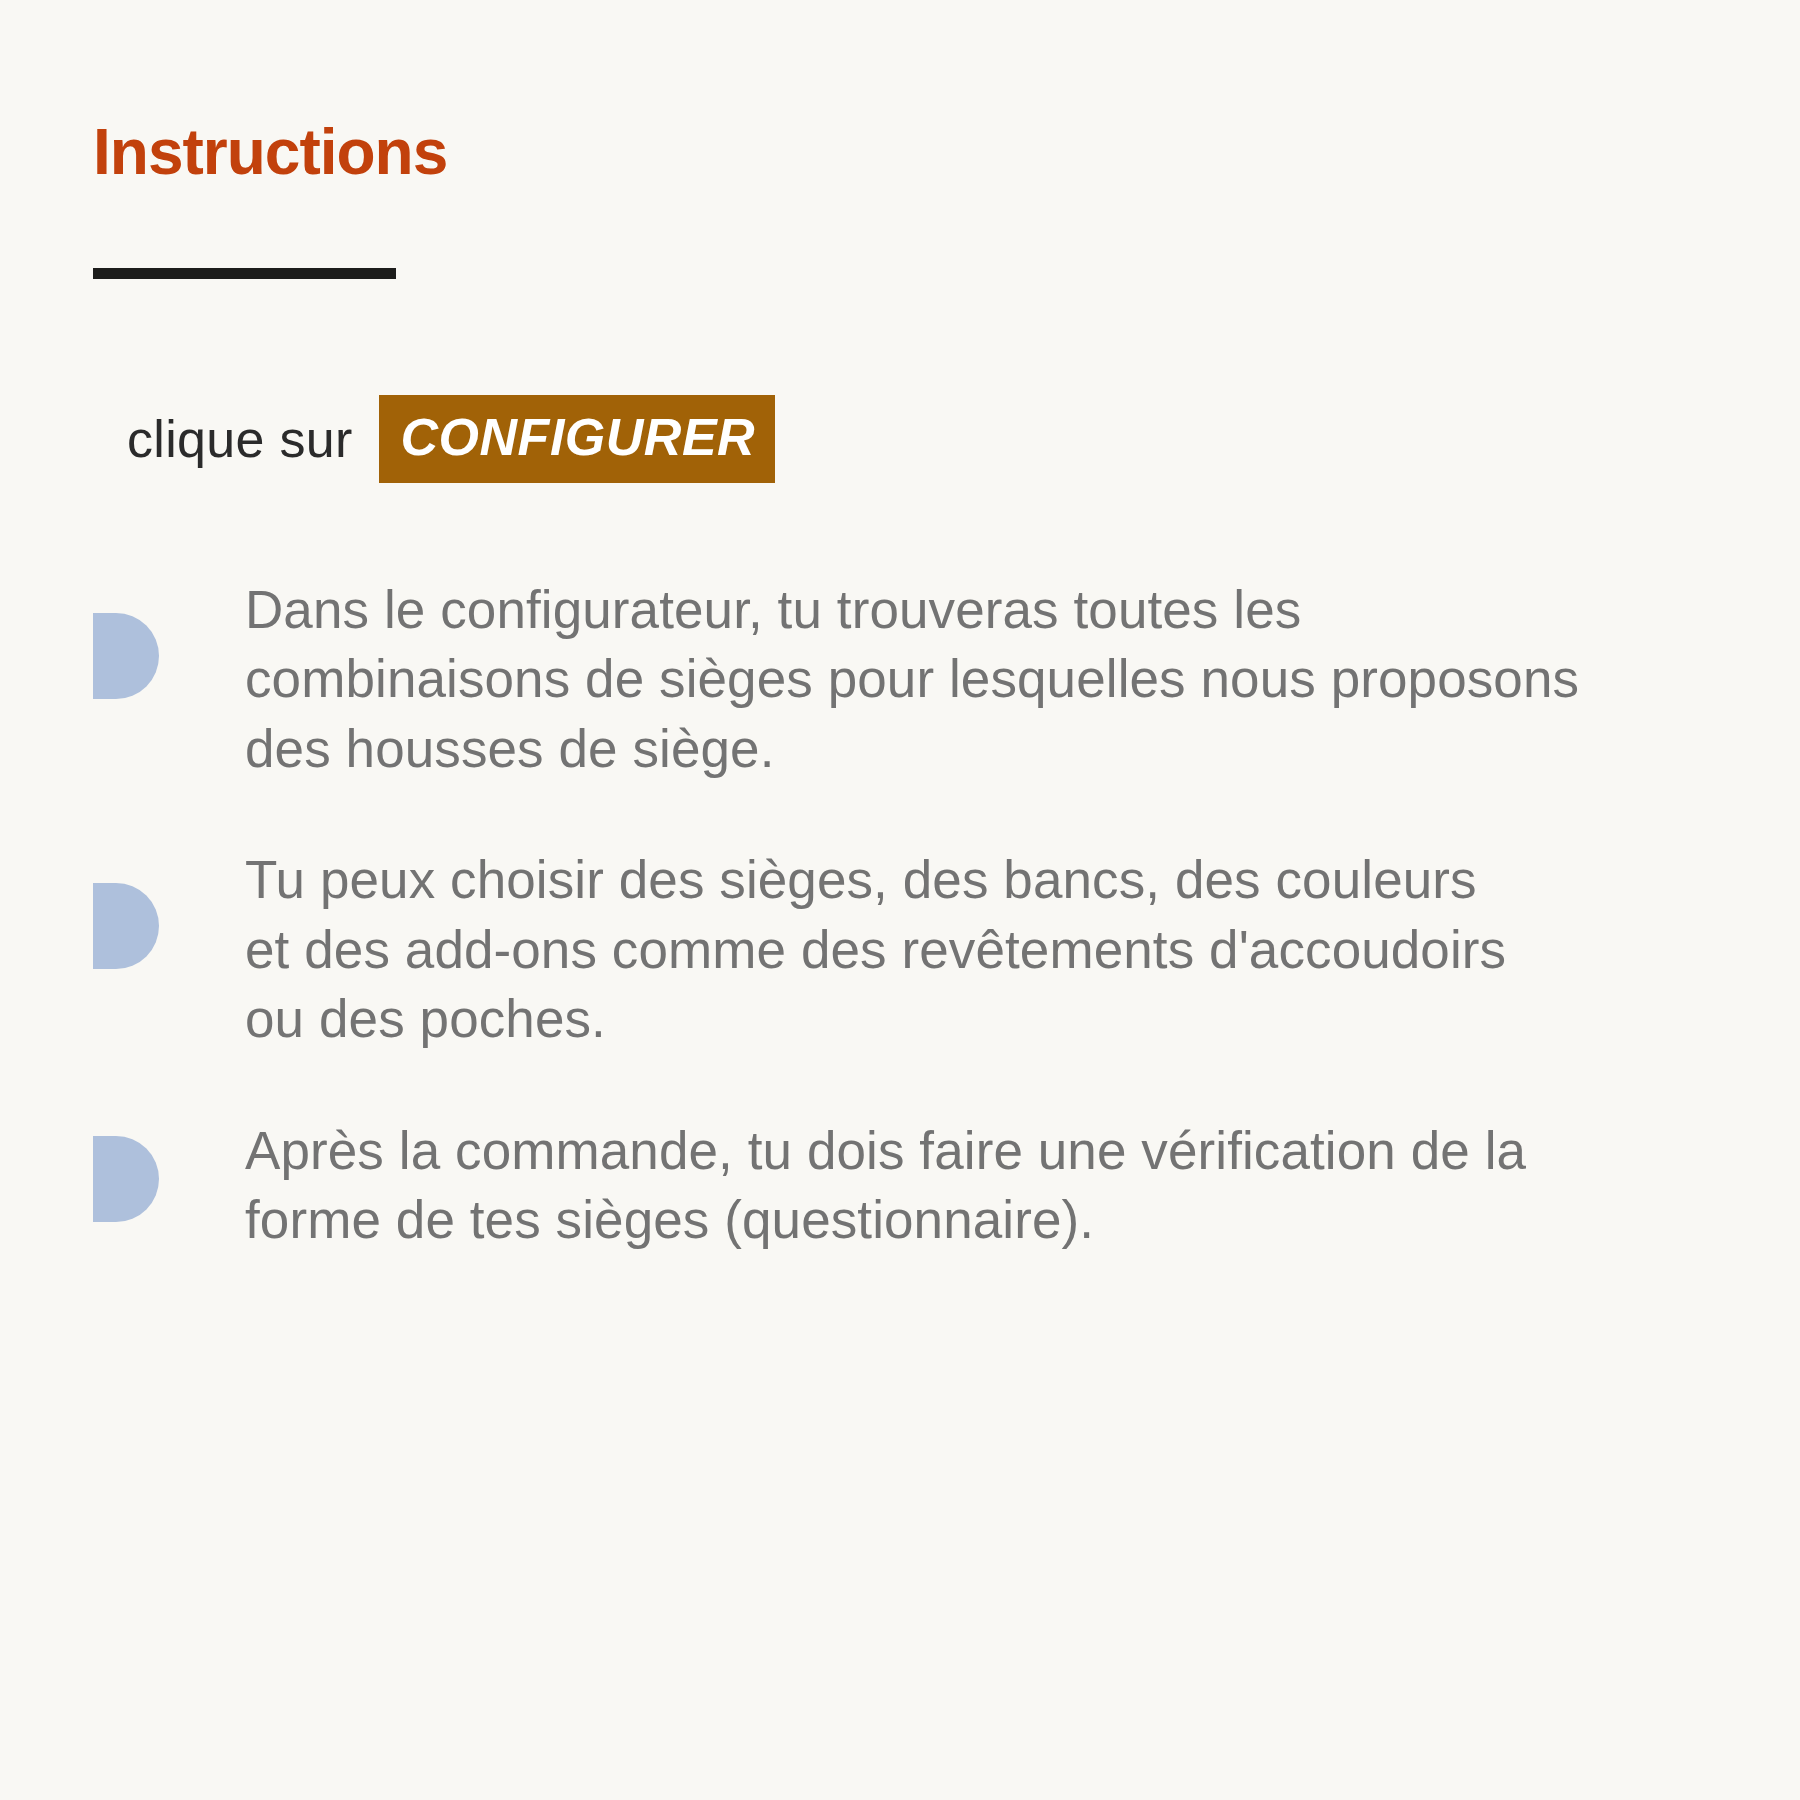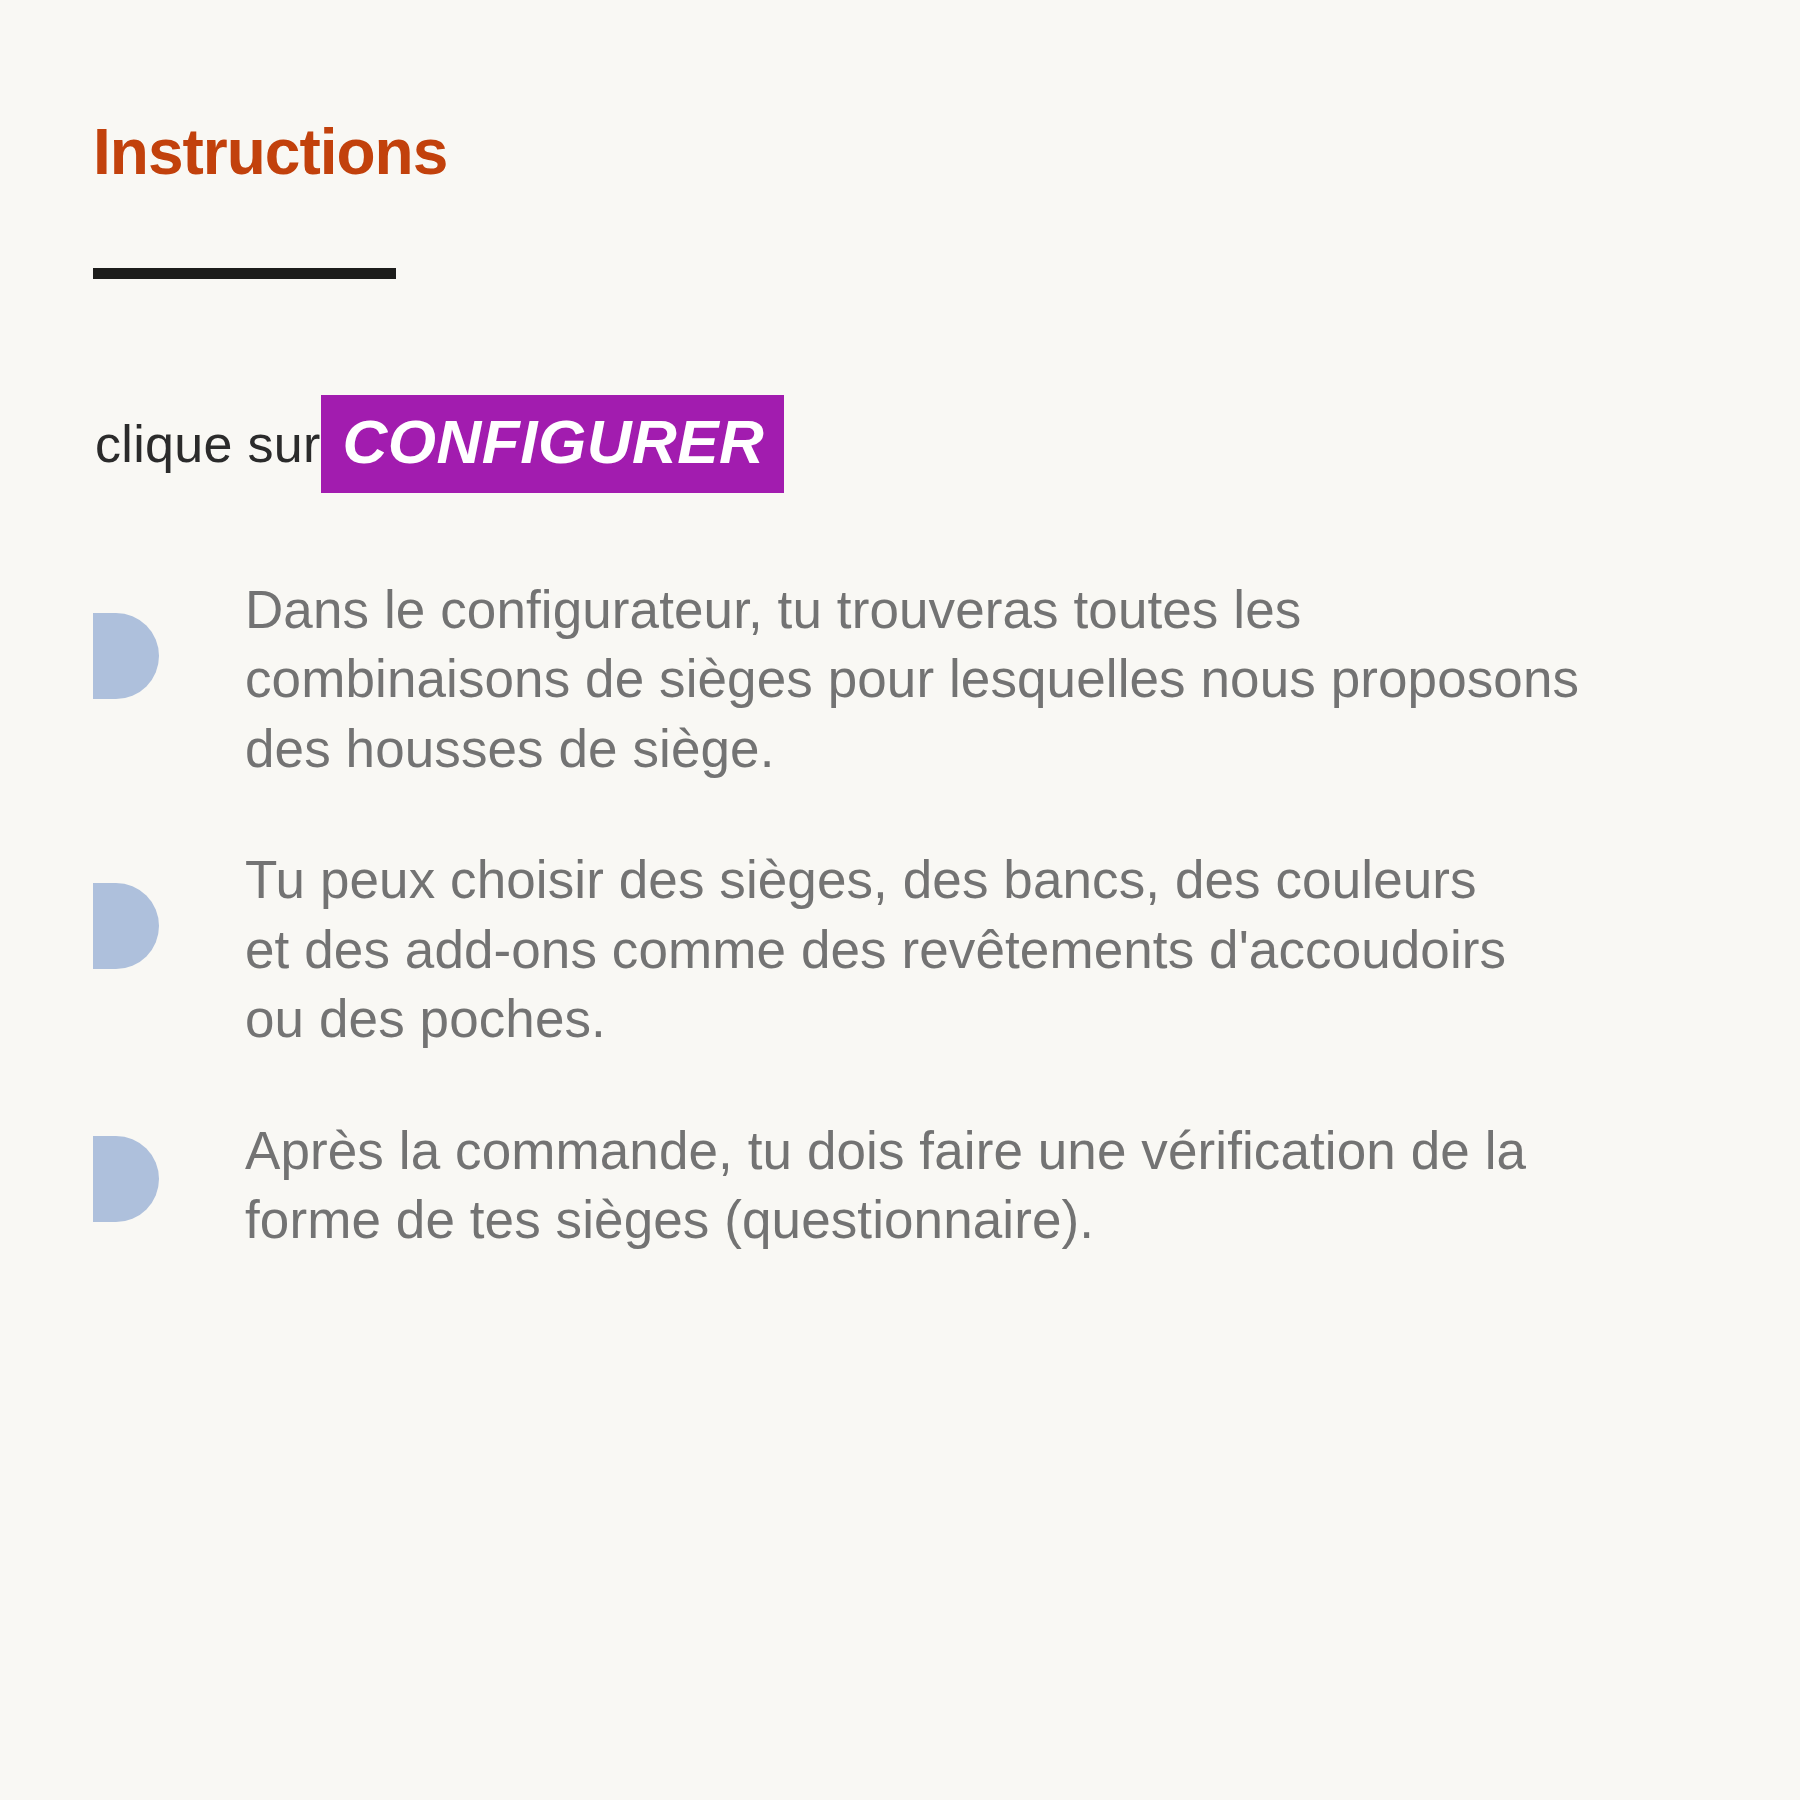--- a/index.html
+++ b/index.html
@@ -64,26 +64,28 @@
     top: 395px;
     display: flex;
     align-items: center;
     gap: 0px;
   }
   .cta-prefix {
     font-size: 52px;
     color: #2b2b2b;
     font-weight: 400;
     line-height: 1;
+    padding-right: 26px;
     letter-spacing: 0.3px;
+    margin-left: 32px;
   }
   .cta-highlight {
-    background: #a21caf;
+    background: #a16207;
     color: #ffffff;
-    font-size: 62px;
+    font-size: 52px;
     font-weight: 700;
     font-style: italic;
     line-height: 1;
     padding: 16px 20px 20px 22px;
     letter-spacing: 0.5px;
   }
 
   
   .bullet-list {
     position: absolute;

